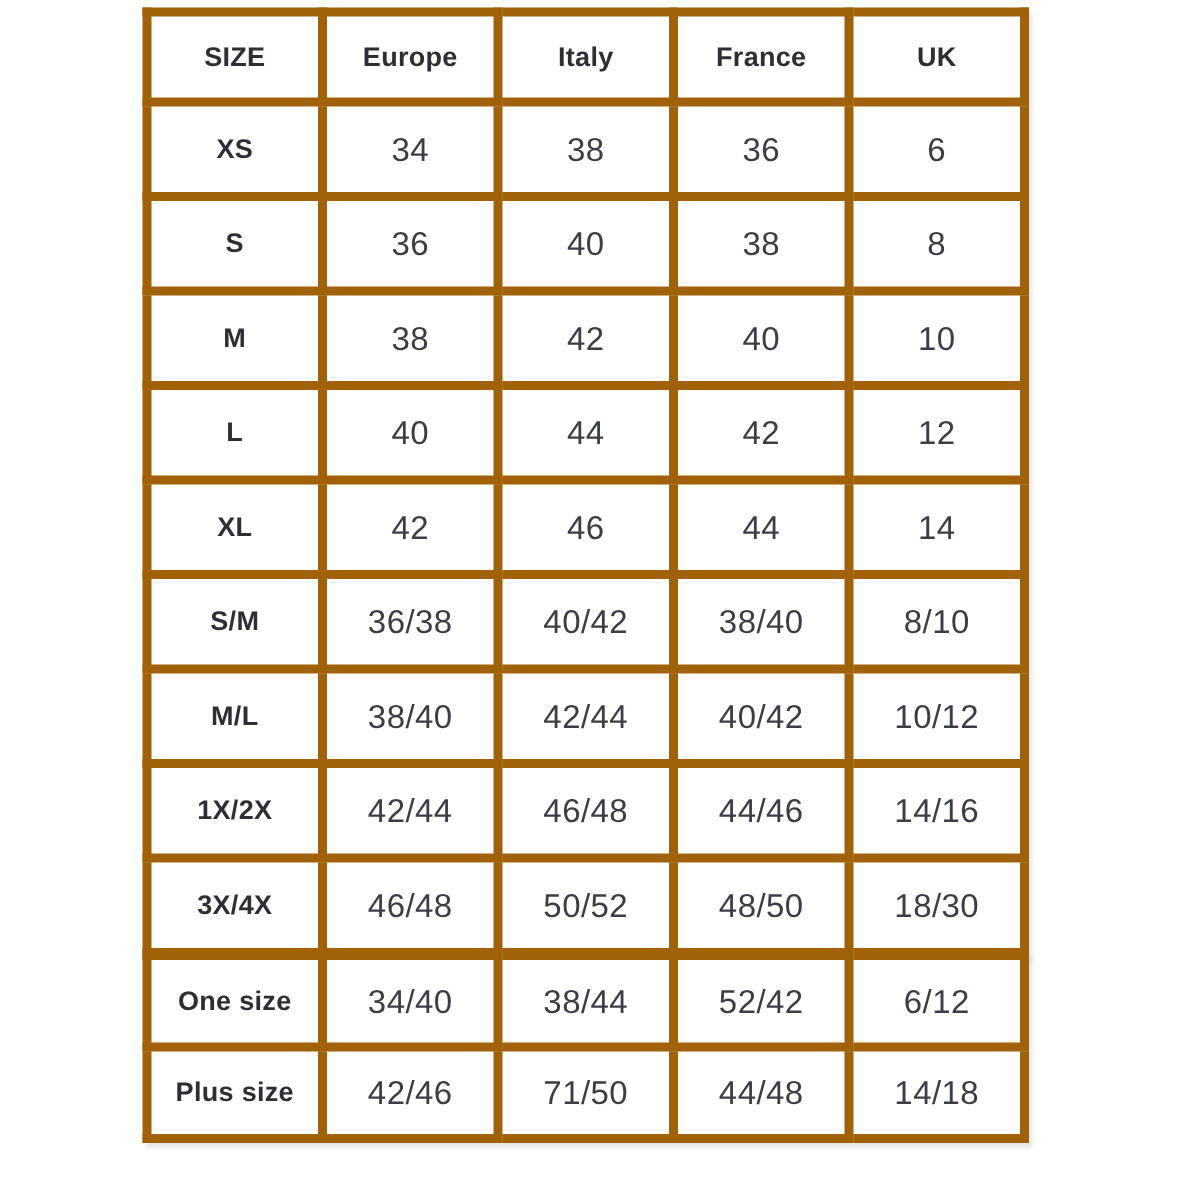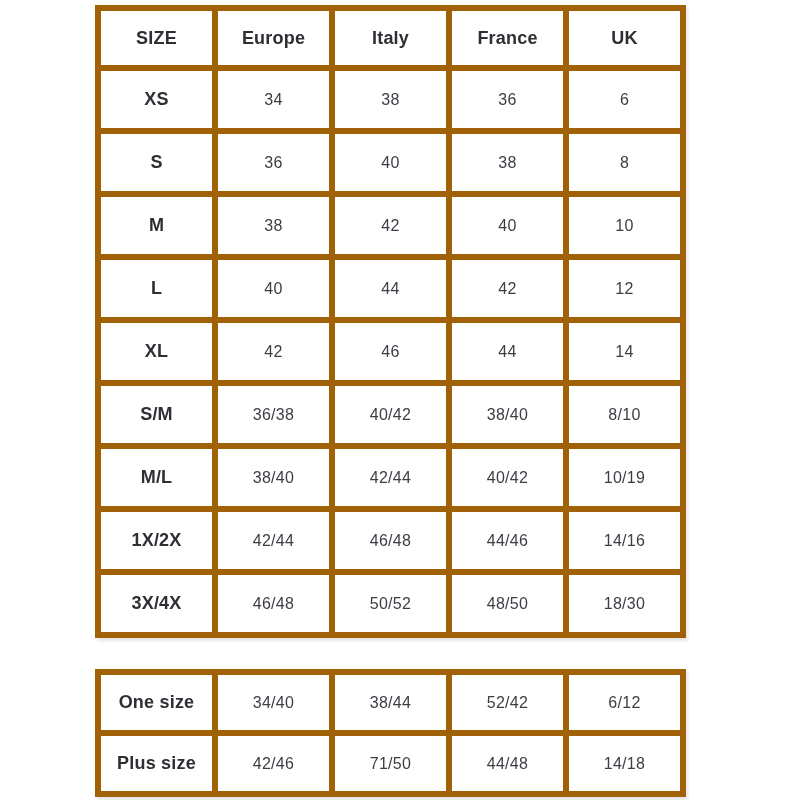--- a/index.html
+++ b/index.html
@@ -32,32 +32,32 @@
     width: 117px;
     text-align: center;
     vertical-align: middle;
     padding: 0;
     background: #ffffff;
   }
   #main-table { top: 5px; }
   #main-table tr.header-row th { height: 60px; }
   #main-table tr.data-row th,
   #main-table tr.data-row td { height: 63px; }
-  #special-table { top: 669px; }
+  #special-table { top: 634px; }
   #special-table tr th,
   #special-table tr td { height: 61px; }
   th.col-header,
   th.row-label {
     font-size: 18px;
     font-weight: 700;
     color: #2e2e34;
     letter-spacing: 0.2px;
   }
   td.value-cell {
-    font-size: 16px;
+    font-size: 22px;
     font-weight: 400;
     color: #3d3e45;
     letter-spacing: 0.3px;
   }
 </style>
 </head>
 <body>
 
 <div class="page">
 
@@ -110,21 +110,21 @@
       <td class="value-cell">36/38</td>
       <td class="value-cell">40/42</td>
       <td class="value-cell">38/40</td>
       <td class="value-cell">8/10</td>
     </tr>
     <tr class="data-row">
       <th class="row-label">M/L</th>
       <td class="value-cell">38/40</td>
       <td class="value-cell">42/44</td>
       <td class="value-cell">40/42</td>
-      <td class="value-cell">10/19</td>
+      <td class="value-cell">10/12</td>
     </tr>
     <tr class="data-row">
       <th class="row-label">1X/2X</th>
       <td class="value-cell">42/44</td>
       <td class="value-cell">46/48</td>
       <td class="value-cell">44/46</td>
       <td class="value-cell">14/16</td>
     </tr>
     <tr class="data-row">
       <th class="row-label">3X/4X</th>

